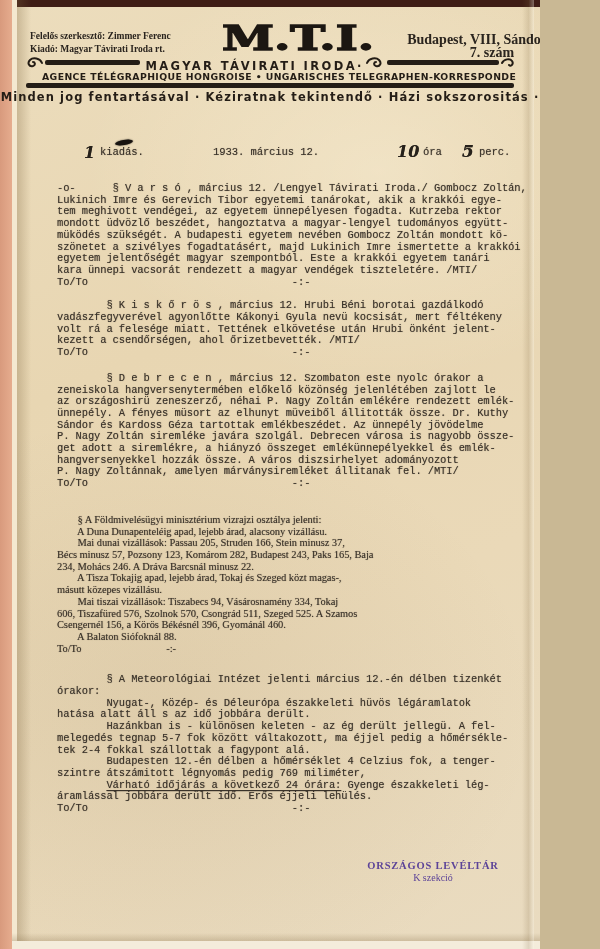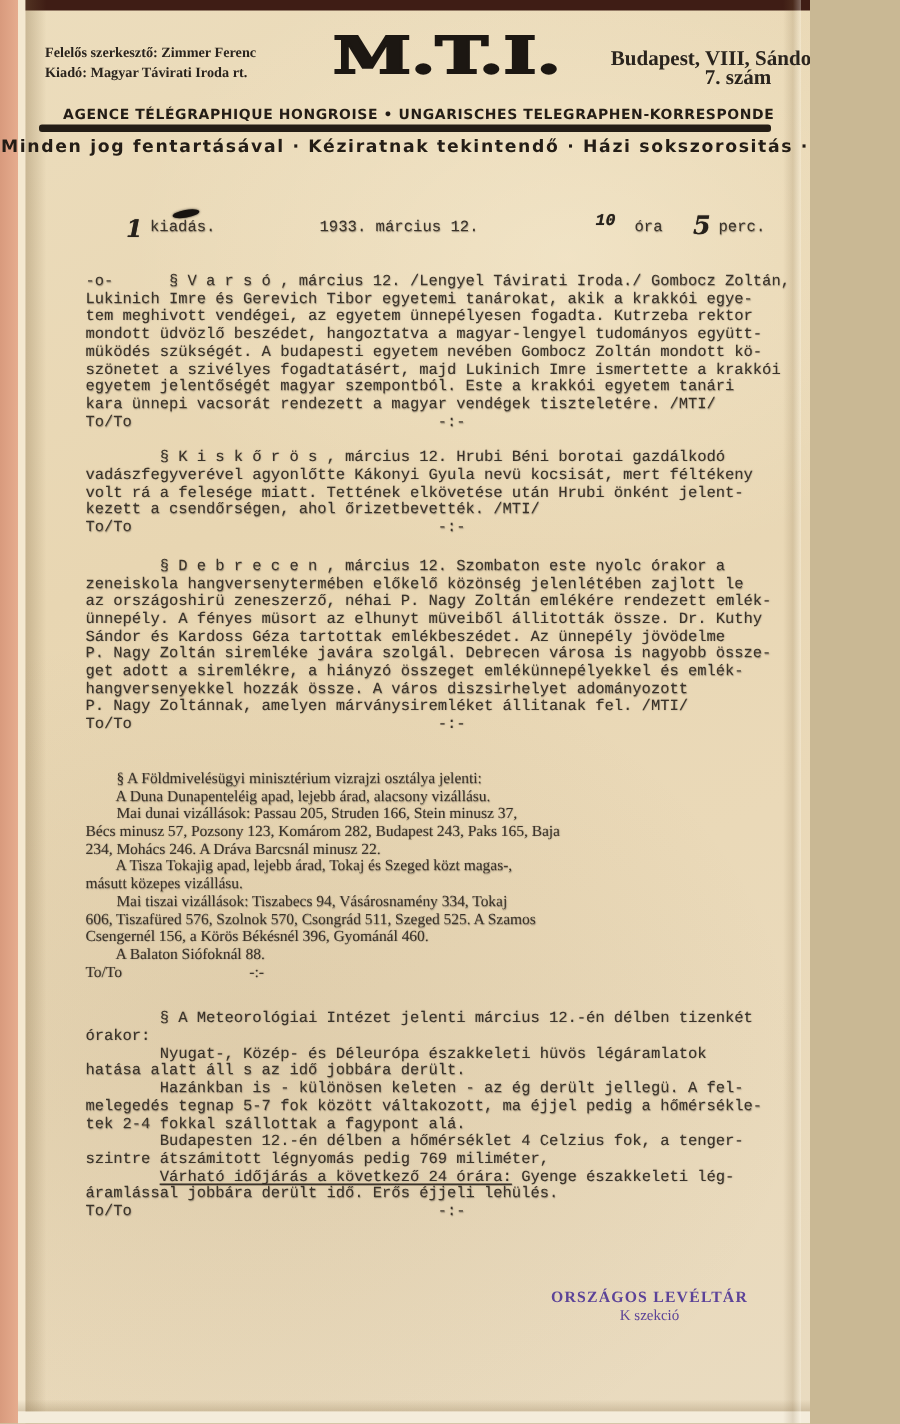--- a/index.html
+++ b/index.html
@@ -74,40 +74,54 @@
 
   <div class="mast-left">
     <div>Felelős szerkesztő: Zimmer Ferenc</div>
     <div>Kiadó: Magyar Távirati Iroda rt.</div>
   </div>
   <div class="mast-logo">M.T.I.</div>
   <div class="mast-right">
     <div>Budapest, VIII, Sándor-utca 7. szám</div>
   </div>
 
+  <div class="banner-row1">
+    <svg class="orn" width="18" height="14" viewBox="0 0 18 14">
+        <path d="M17 7 C15 2 8 1 5 4 C2 7 4 11 8 10 C11 9 10 6 8 6" fill="none" stroke="#241d16" stroke-width="2" stroke-linecap="round"></path>
+      </svg>
+    <div class="bar b1a"></div>
+    <span class="agency-name">MAGYAR TÁVIRATI IRODA·</span>
+    <svg class="orn" width="18" height="14" viewBox="0 0 18 14">
+        <path d="M1 7 C3 2 10 1 13 4 C16 7 14 11 10 10 C7 9 8 6 10 6" fill="none" stroke="#241d16" stroke-width="2" stroke-linecap="round"></path>
+      </svg>
+    <div class="bar b1b"></div>
+    <svg class="orn" width="14" height="14" viewBox="0 0 14 14">
+        <path d="M1 7 C3 3 9 2 11 5 C13 8 10 11 8 9" fill="none" stroke="#241d16" stroke-width="2" stroke-linecap="round"></path>
+      </svg>
+  </div>
 
   <div class="banner-row2">AGENCE TÉLÉGRAPHIQUE HONGROISE • UNGARISCHES TELEGRAPHEN-KORRESPONDENZ-BUREAU •</div>
   <div class="banner-bar"></div>
 
   <div class="banner-row3">
     <svg class="orn" width="34" height="14" viewBox="0 0 34 14">
         <path d="M1 7 C1 3 6 2 8 5 C10 8 6 10 5 8 M10 7 C10 3 15 2 17 5 C19 8 15 10 14 8 M20 7 C20 3 25 2 27 5 C29 8 25 10 24 8 M28 7 L33 7" fill="none" stroke="#241d16" stroke-width="1.6" stroke-linecap="round"></path>
       </svg>
     <span class="rights-text">Minden jog fentartásával · Kéziratnak tekintendő · Házi sokszorositás ·</span>
     <svg class="orn" width="34" height="14" viewBox="0 0 34 14">
         <path d="M33 7 C33 3 28 2 26 5 C24 8 28 10 29 8 M24 7 C24 3 19 2 17 5 C15 8 19 10 20 8 M14 7 C14 3 9 2 7 5 C5 8 9 10 10 8 M6 7 L1 7" fill="none" stroke="#241d16" stroke-width="1.6" stroke-linecap="round"></path>
       </svg>
   </div>
 
   <div class="dateline tw">
     <span class="hand" style="left:27px;top:-3px;font-size:16px;">1</span>
     <span style="left:43px;">kiadás.</span>
     <div class="smudge"></div>
     <span style="left:156px;">1933. március 12.</span>
-    <span class="hand" style="left:340px;top:-4px;font-size:11px;font-family:Liberation Mono, monospace;">10</span>
+    <span class="hand" style="left:340px;top:-4px;font-size:16px;">10</span>
     <span style="left:366px;">óra</span>
     <span class="hand" style="left:405px;top:-5px;font-size:17px;">5</span>
     <span style="left:422px;">perc.</span>
   </div>
 
   <div class="body-text tw">
     <div class="para p1">-o-      § V a r s ó , március 12. /Lengyel Távirati Iroda./ Gombocz Zoltán,
 Lukinich Imre és Gerevich Tibor egyetemi tanárokat, akik a krakkói egye-
 tem meghivott vendégei, az egyetem ünnepélyesen fogadta. Kutrzeba rektor
 mondott üdvözlő beszédet, hangoztatva a magyar-lengyel tudományos együtt-

